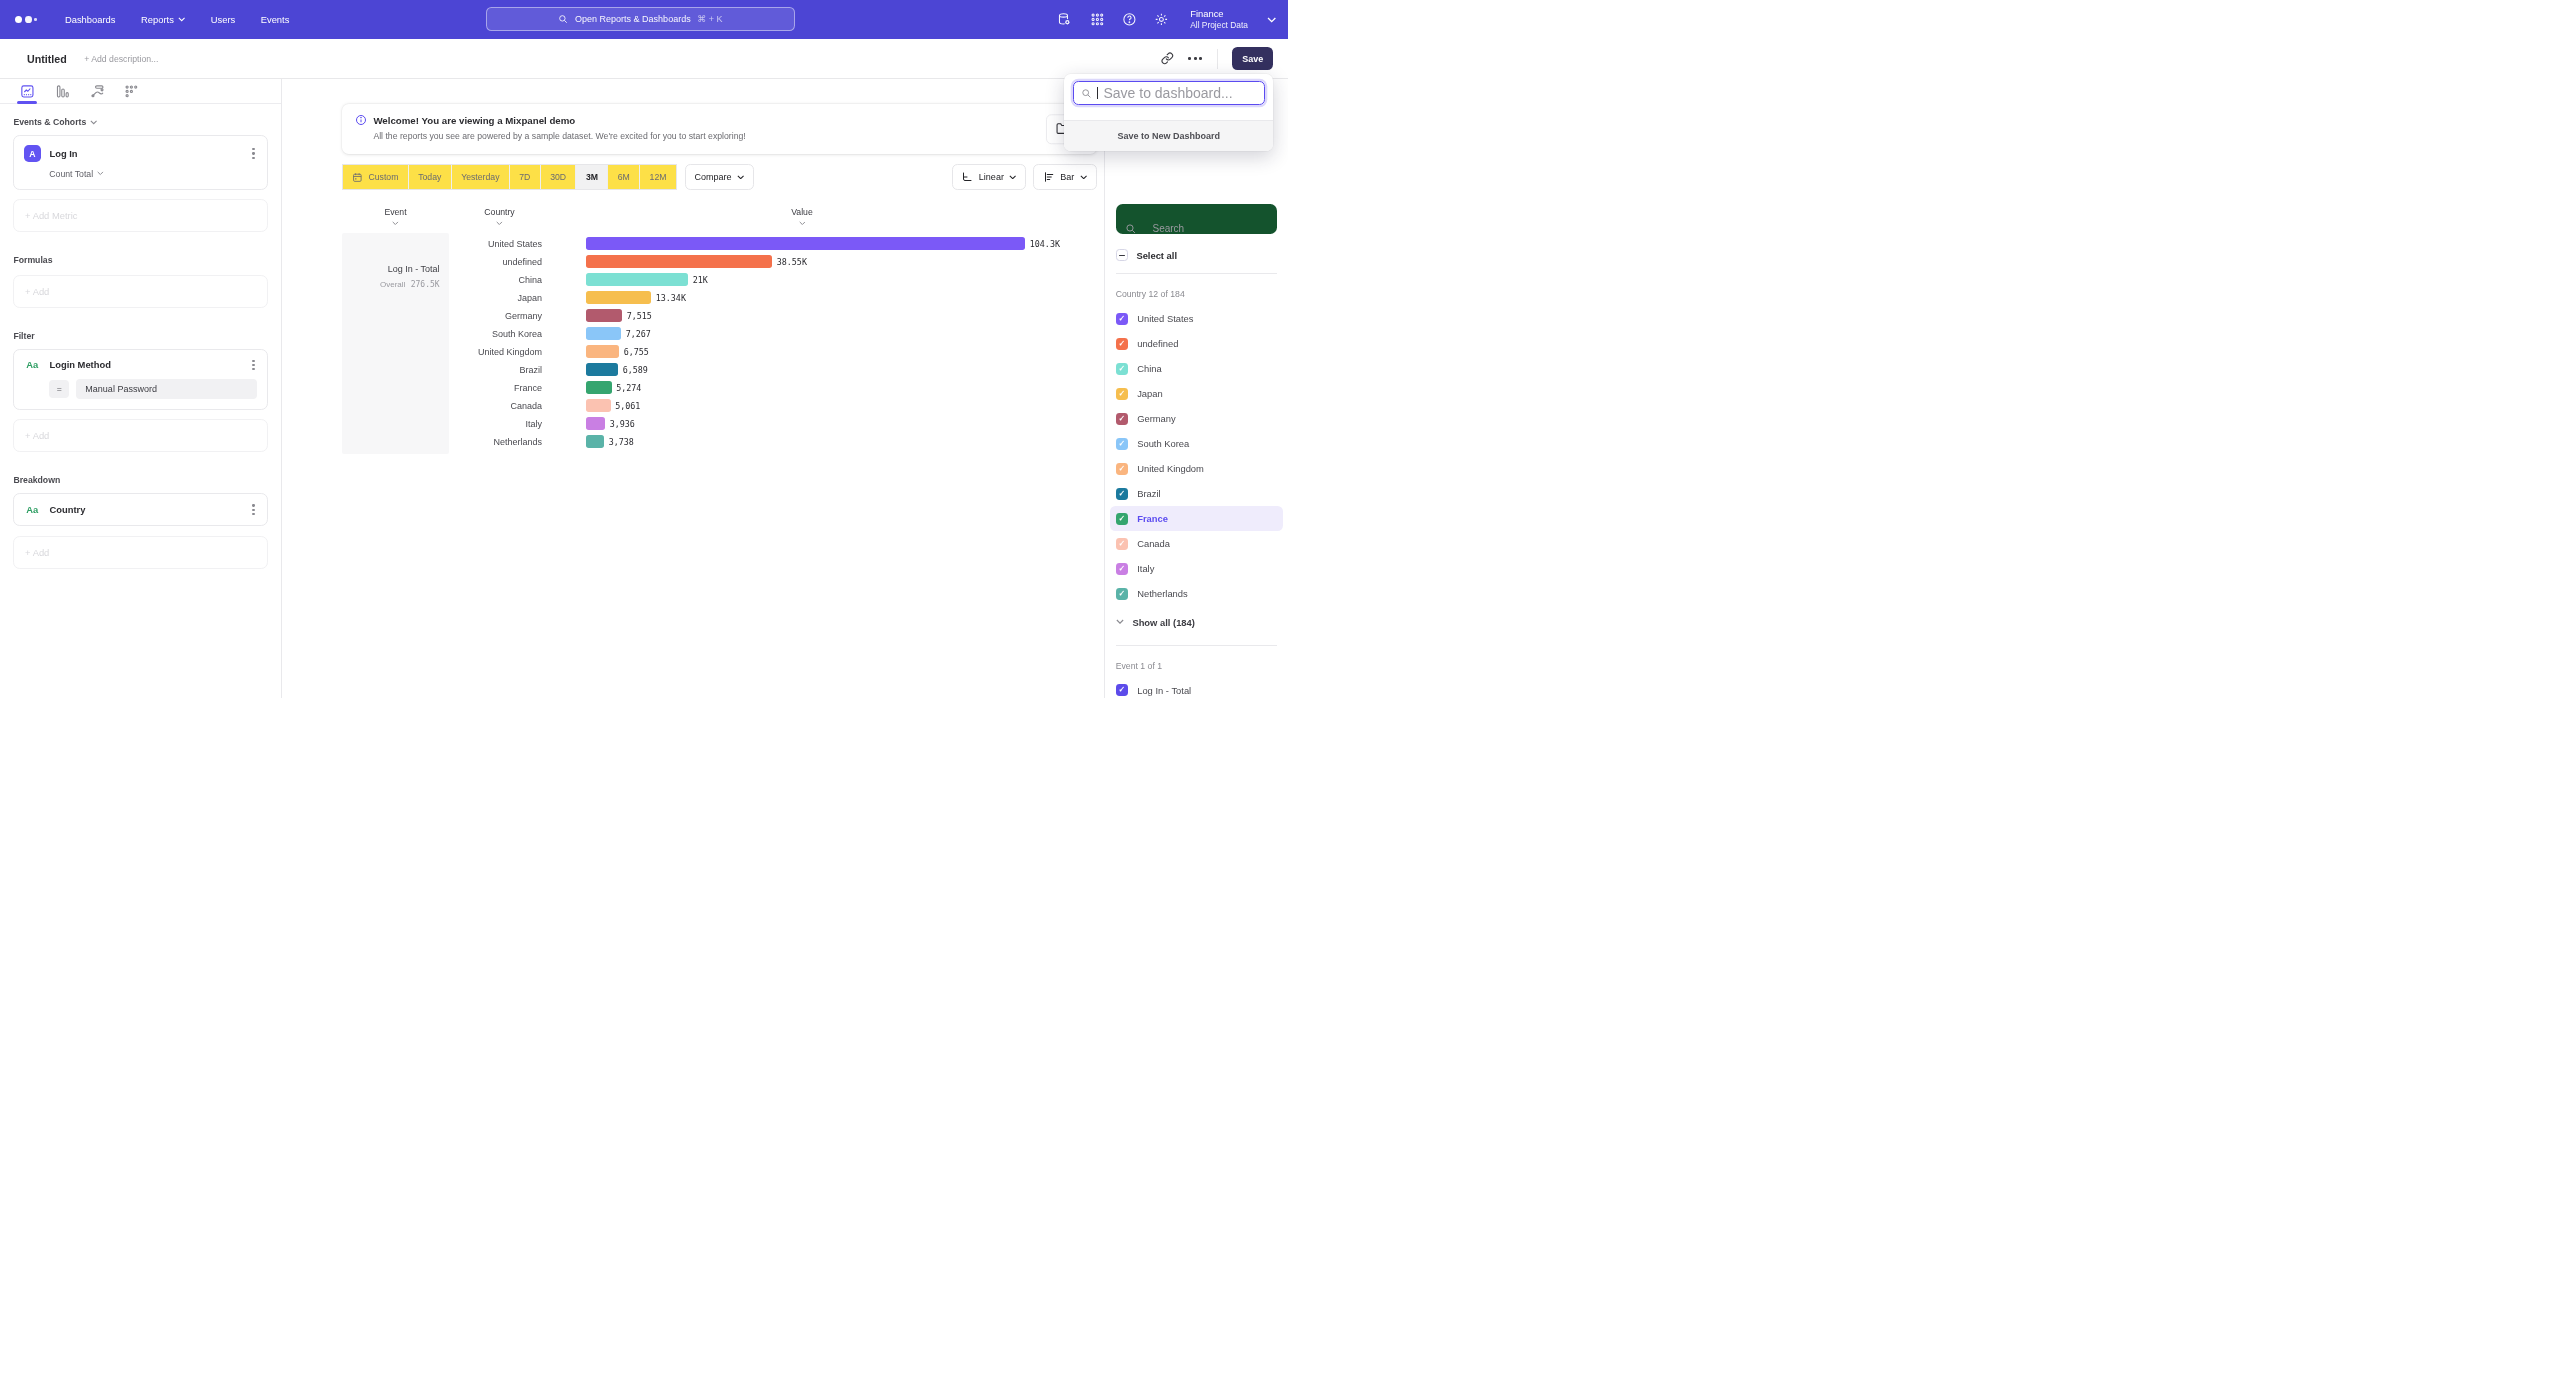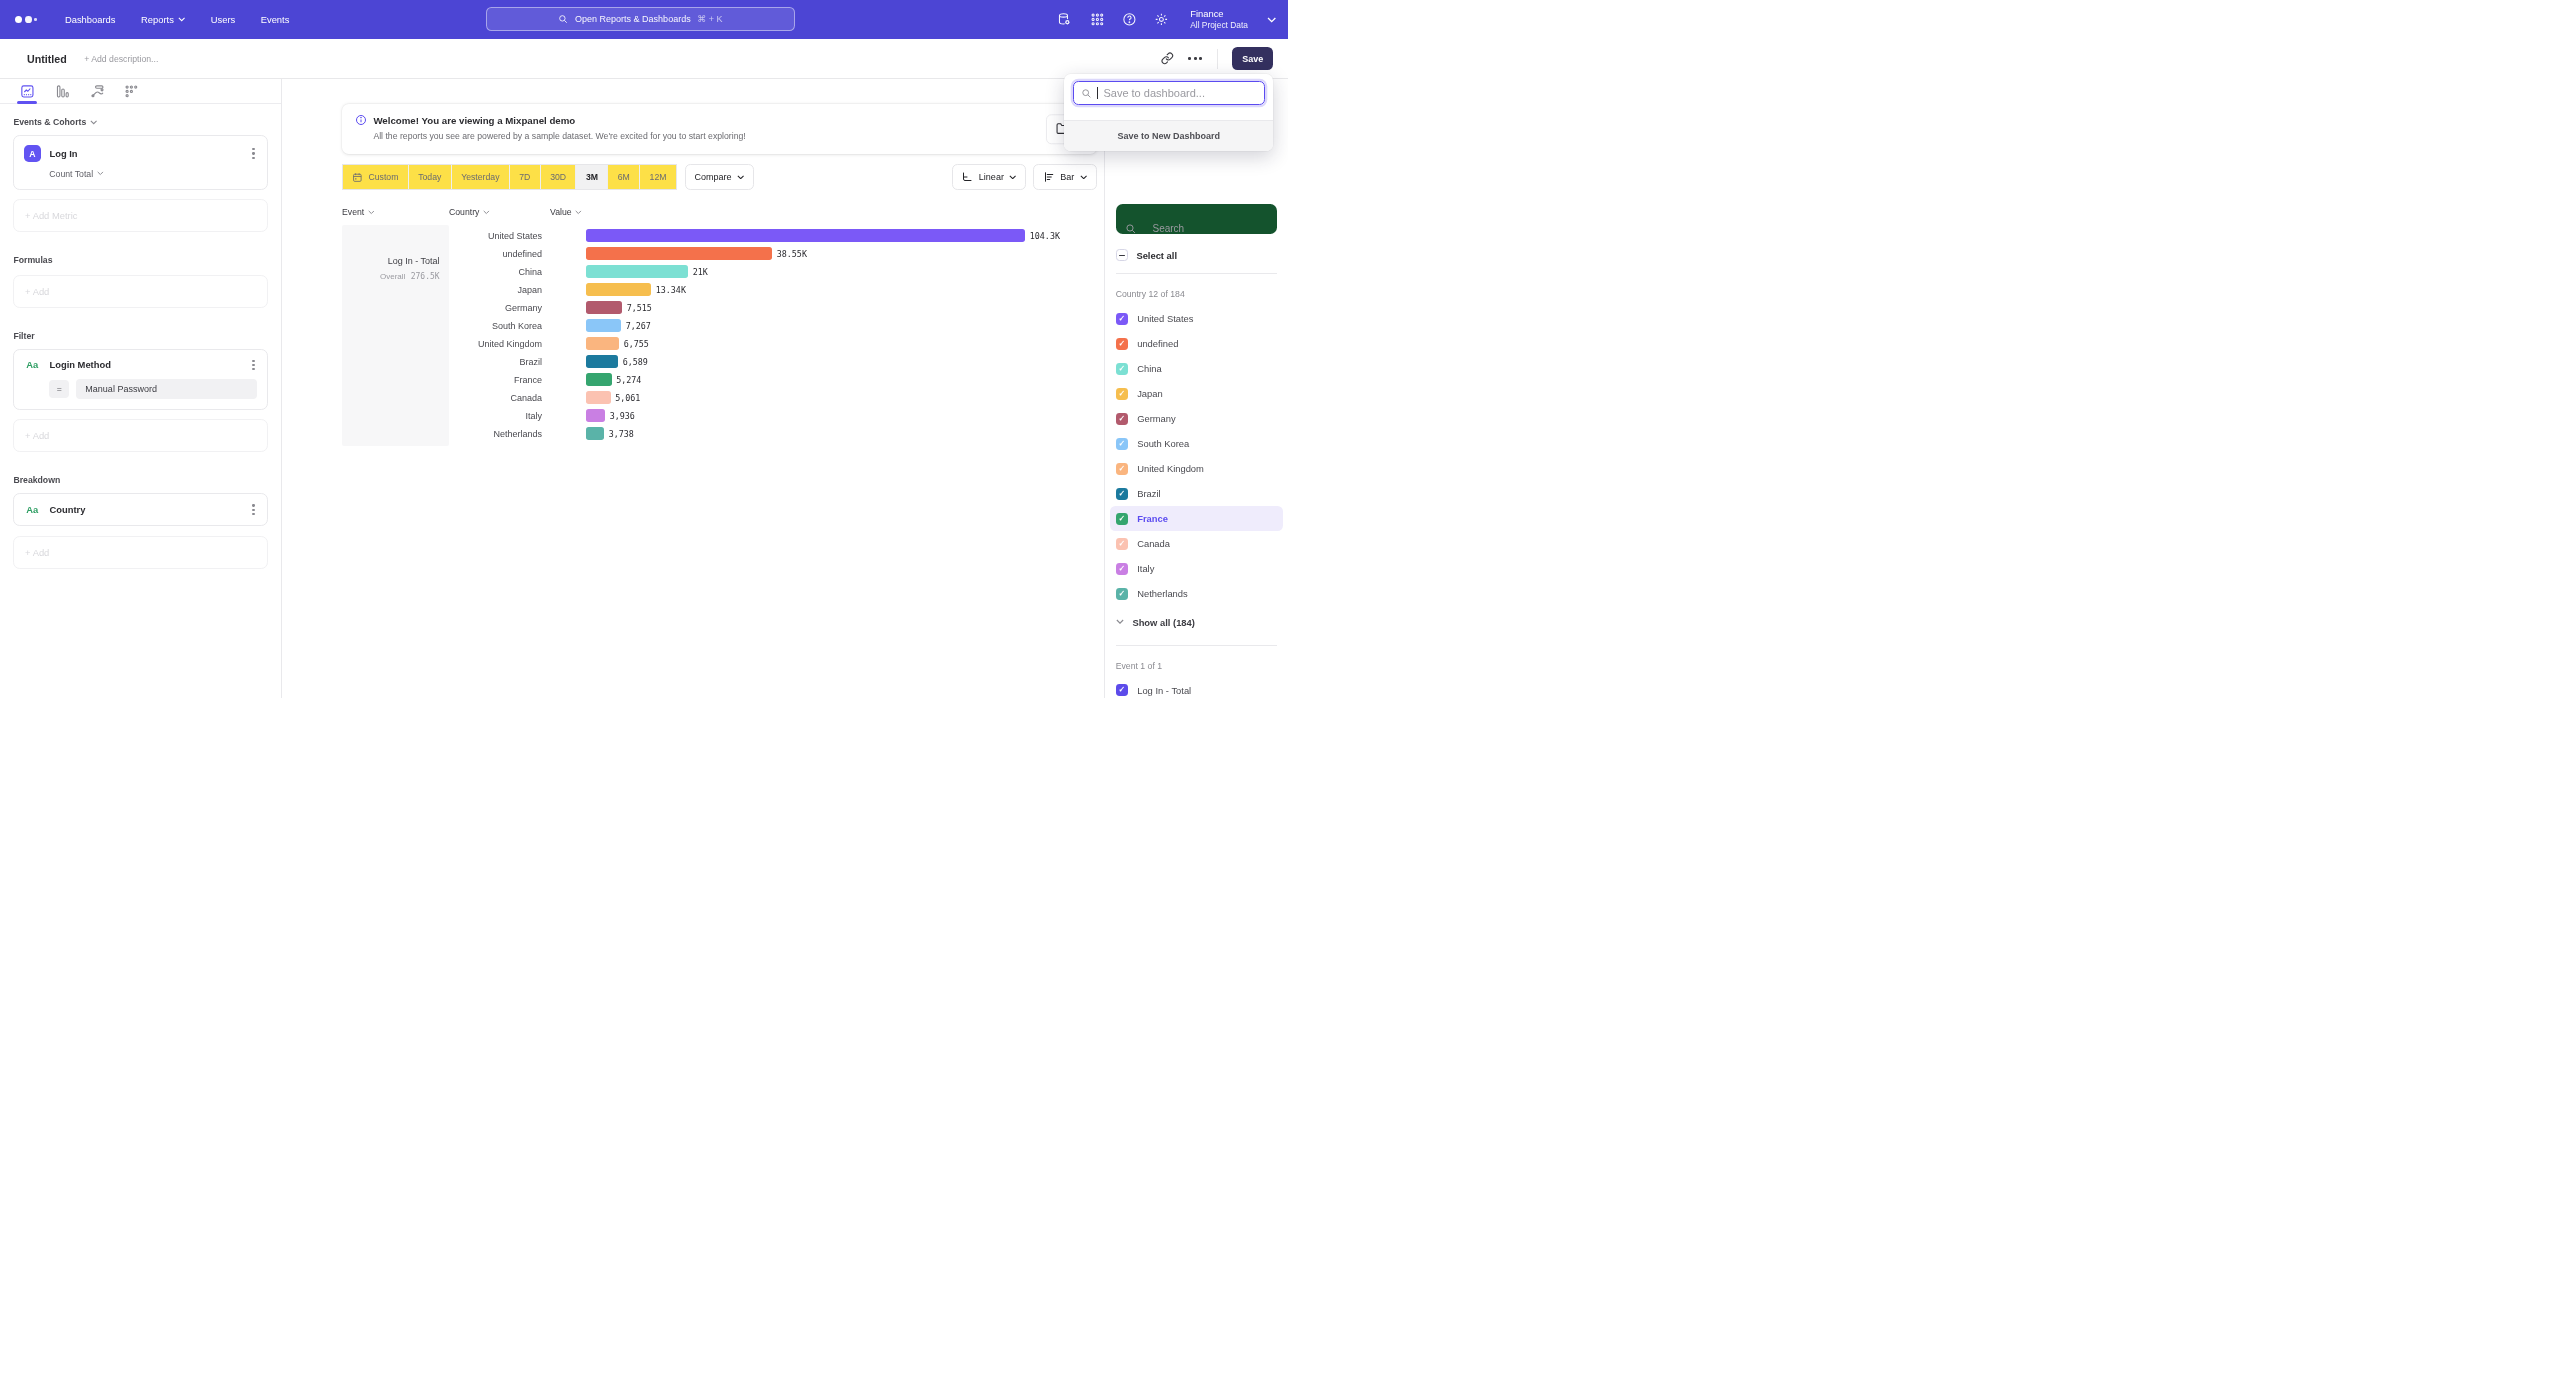--- a/index.html
+++ b/index.html
@@ -78,21 +78,21 @@
   .seg-item { padding:0 9.4px; height:24px; display:flex; align-items:center; gap:5.4px; font-size:8.7px; color:#6b6b70; border-right:0.7px solid #eeeef0; cursor:pointer; white-space:nowrap; }
   .seg-item:last-child { border-right:none; }
   .seg-item.active { background:#f1f1f2; color:#232327; font-weight:600; }
   .cmp-btn, .view-btn { border:0.7px solid #e6e6e9; background:#fff; border-radius:5.4px; height:25.5px; display:flex; align-items:center; gap:5.4px; padding:0 8.7px; font-size:9px; color:#232327; cursor:pointer; font-family:inherit; }
   .cmp-btn { margin-left:8px; }
   .tb-spacer { flex:1; }
   .view-btn + .view-btn { margin-left:6.7px; }
 
   
   .chart-hdr { display:flex; margin-top:17.4px; font-size:8.7px; color:#3a3a40; }
-  .chart-hdr .h-cell { display:flex; align-items:center; gap:3.4px; cursor:pointer; }
+  .chart-hdr .h-cell { display:flex; align-items:center; justify-content:center; gap:3.4px; cursor:pointer;flex-direction:column; }
   .chart-hdr .c1 { width:107px; }
   .chart-hdr .c2 { width:101px; }
   .chart-hdr .c3 { width:504px; }
   .chart-hdr .chev { color:#8a8a90; }
   .chart { display:flex; margin-top:8px; }
   .chart-left { width:107px; height:221px; background:#f7f7f8; border-radius:2px; padding:31px 9.4px 0; text-align:right; }
   .cl-title { font-size:9px; color:#3f3f45; }
   .cl-overall { margin-top:5.4px; font-size:8px; color:#9a9aa0; }
   .cl-overall .ov { margin-right:5.4px; }
   .rows { flex:1; padding-top:1.3px; }
@@ -118,21 +118,21 @@
   .rp-row.hl { background:#EFECFC; }
   .rp-row.hl .lbl { color:#5B4BF0; font-weight:600; }
   .rp-showall { height:25px; display:flex; align-items:center; gap:8.7px; padding:0 10.7px; margin-top:3.4px; cursor:pointer; color:#8a8a90; }
   .rp-showall .lbl { font-size:9.4px; font-weight:700; color:#3c3c42; }
 
   
   .popup { position:absolute; top:74px; right:14.8px; width:209px; background:#fff; border-radius:6.7px; box-shadow:0 5.4px 19px rgba(30,30,60,.20), 0 0 0 0.7px rgba(0,0,0,.04); z-index:60; overflow:hidden; }
   .popup-pad { padding:7.4px 8.7px 0; }
   .popup-input { height:23.5px; border:1px solid #5B4BF0; box-shadow:0 0 0 2.3px #DCD8FB; border-radius:5.4px; display:flex; align-items:center; gap:5.4px; padding:0 7.4px; cursor:text; }
   .popup-input .caret { width:0.7px; height:11.4px; background:#2c2c30; }
-  .popup-input .ph { font-size:11px; color:#9a9aa0; }
+  .popup-input .ph { font-size:14px; color:#9a9aa0; }
   .popup-gap { height:15.4px; }
   .popup-footer { border-top:0.7px solid #e9e9ec; background:#f5f5f6; height:31px; display:flex; align-items:center; justify-content:center; font-size:9px; font-weight:600; color:#4f4f55; cursor:pointer; }
 
   .chev { flex:none; }
 </style>
 </head>
 <body>
 
 <div class="topnav">
   <div class="logo">

